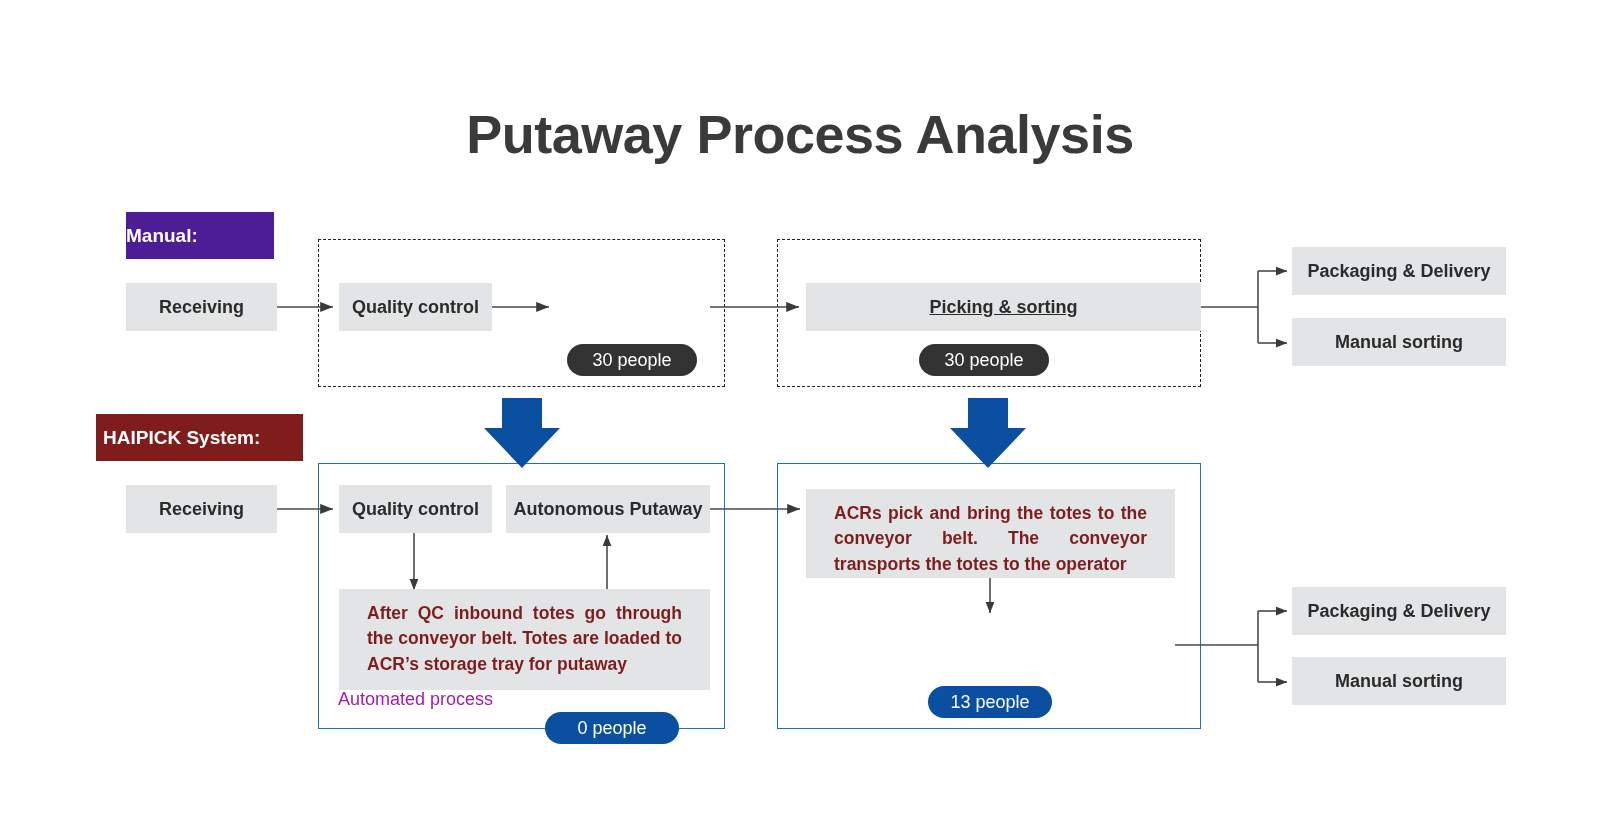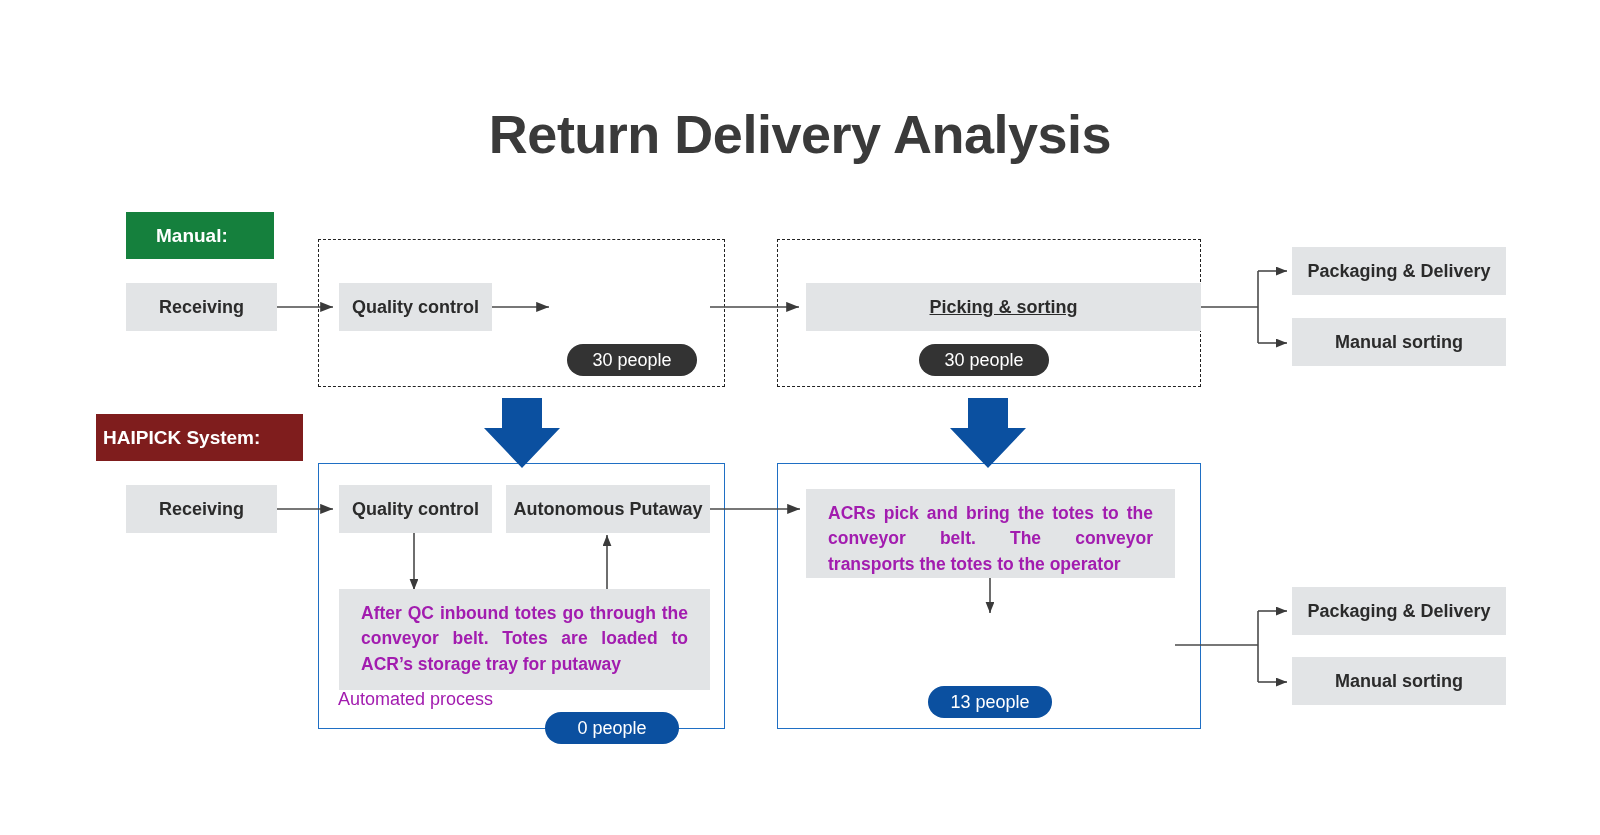--- a/index.html
+++ b/index.html
@@ -19,26 +19,26 @@
 
   
   .gbox{
     position:absolute;background:#e2e4e6;color:#2b2b2b;
     display:flex;align-items:center;justify-content:center;
     font-size:18px;font-weight:600;text-align:center;
   }
   .gbox.just{
     display:block;text-align:justify;text-justify:inter-word;
     font-size:17.5px;font-weight:bold;line-height:1.45;
-    padding:12px 22px;box-sizing:border-box;color:#a21caf;
+    padding:12px 28px;box-sizing:border-box;color:#7f1d1d;
   }
   .lbl-dark{
-    position:absolute;background:#15803d;color:#ffffff;
+    position:absolute;background:#4c1d95;color:#ffffff;
     display:flex;align-items:center;
-    padding-left:30px;box-sizing:border-box;
+    box-sizing:border-box;
     font-size:19px;font-weight:bold;
   }
   .lbl-blue{
     position:absolute;background:#7f1d1d;color:#ffffff;
     display:flex;align-items:center;
     padding-left:7px;box-sizing:border-box;
     font-size:19px;font-weight:bold;
   }
   .pill{
     position:absolute;border-radius:999px;color:#fff;
@@ -55,21 +55,21 @@
     position:absolute;font-size:18px;color:#a21caf;font-weight:400;
   }
 
   svg.conn{position:absolute;left:0;top:0;width:1600px;height:835px;overflow:visible;pointer-events:none;}
 </style>
 </head>
 <body>
 
 <div class="stage">
 
-  <div id="page-title">Return Delivery Analysis</div>
+  <div id="page-title">Putaway Process Analysis</div>
 
   <div class="dashbox" style="left:318px;top:239px;width:407px;height:148px;"></div>
   <div class="dashbox" style="left:777px;top:239px;width:424px;height:148px;"></div>
 
   <div class="bluebox" style="left:318px;top:463px;width:407px;height:266px;"></div>
   <div class="bluebox" style="left:777px;top:463px;width:424px;height:266px;"></div>
 
   <svg class="conn" viewBox="0 0 1600 835">
     <defs>
       <marker id="ah" markerWidth="9" markerHeight="9" refX="8" refY="3.2" orient="auto" markerUnits="strokeWidth">

